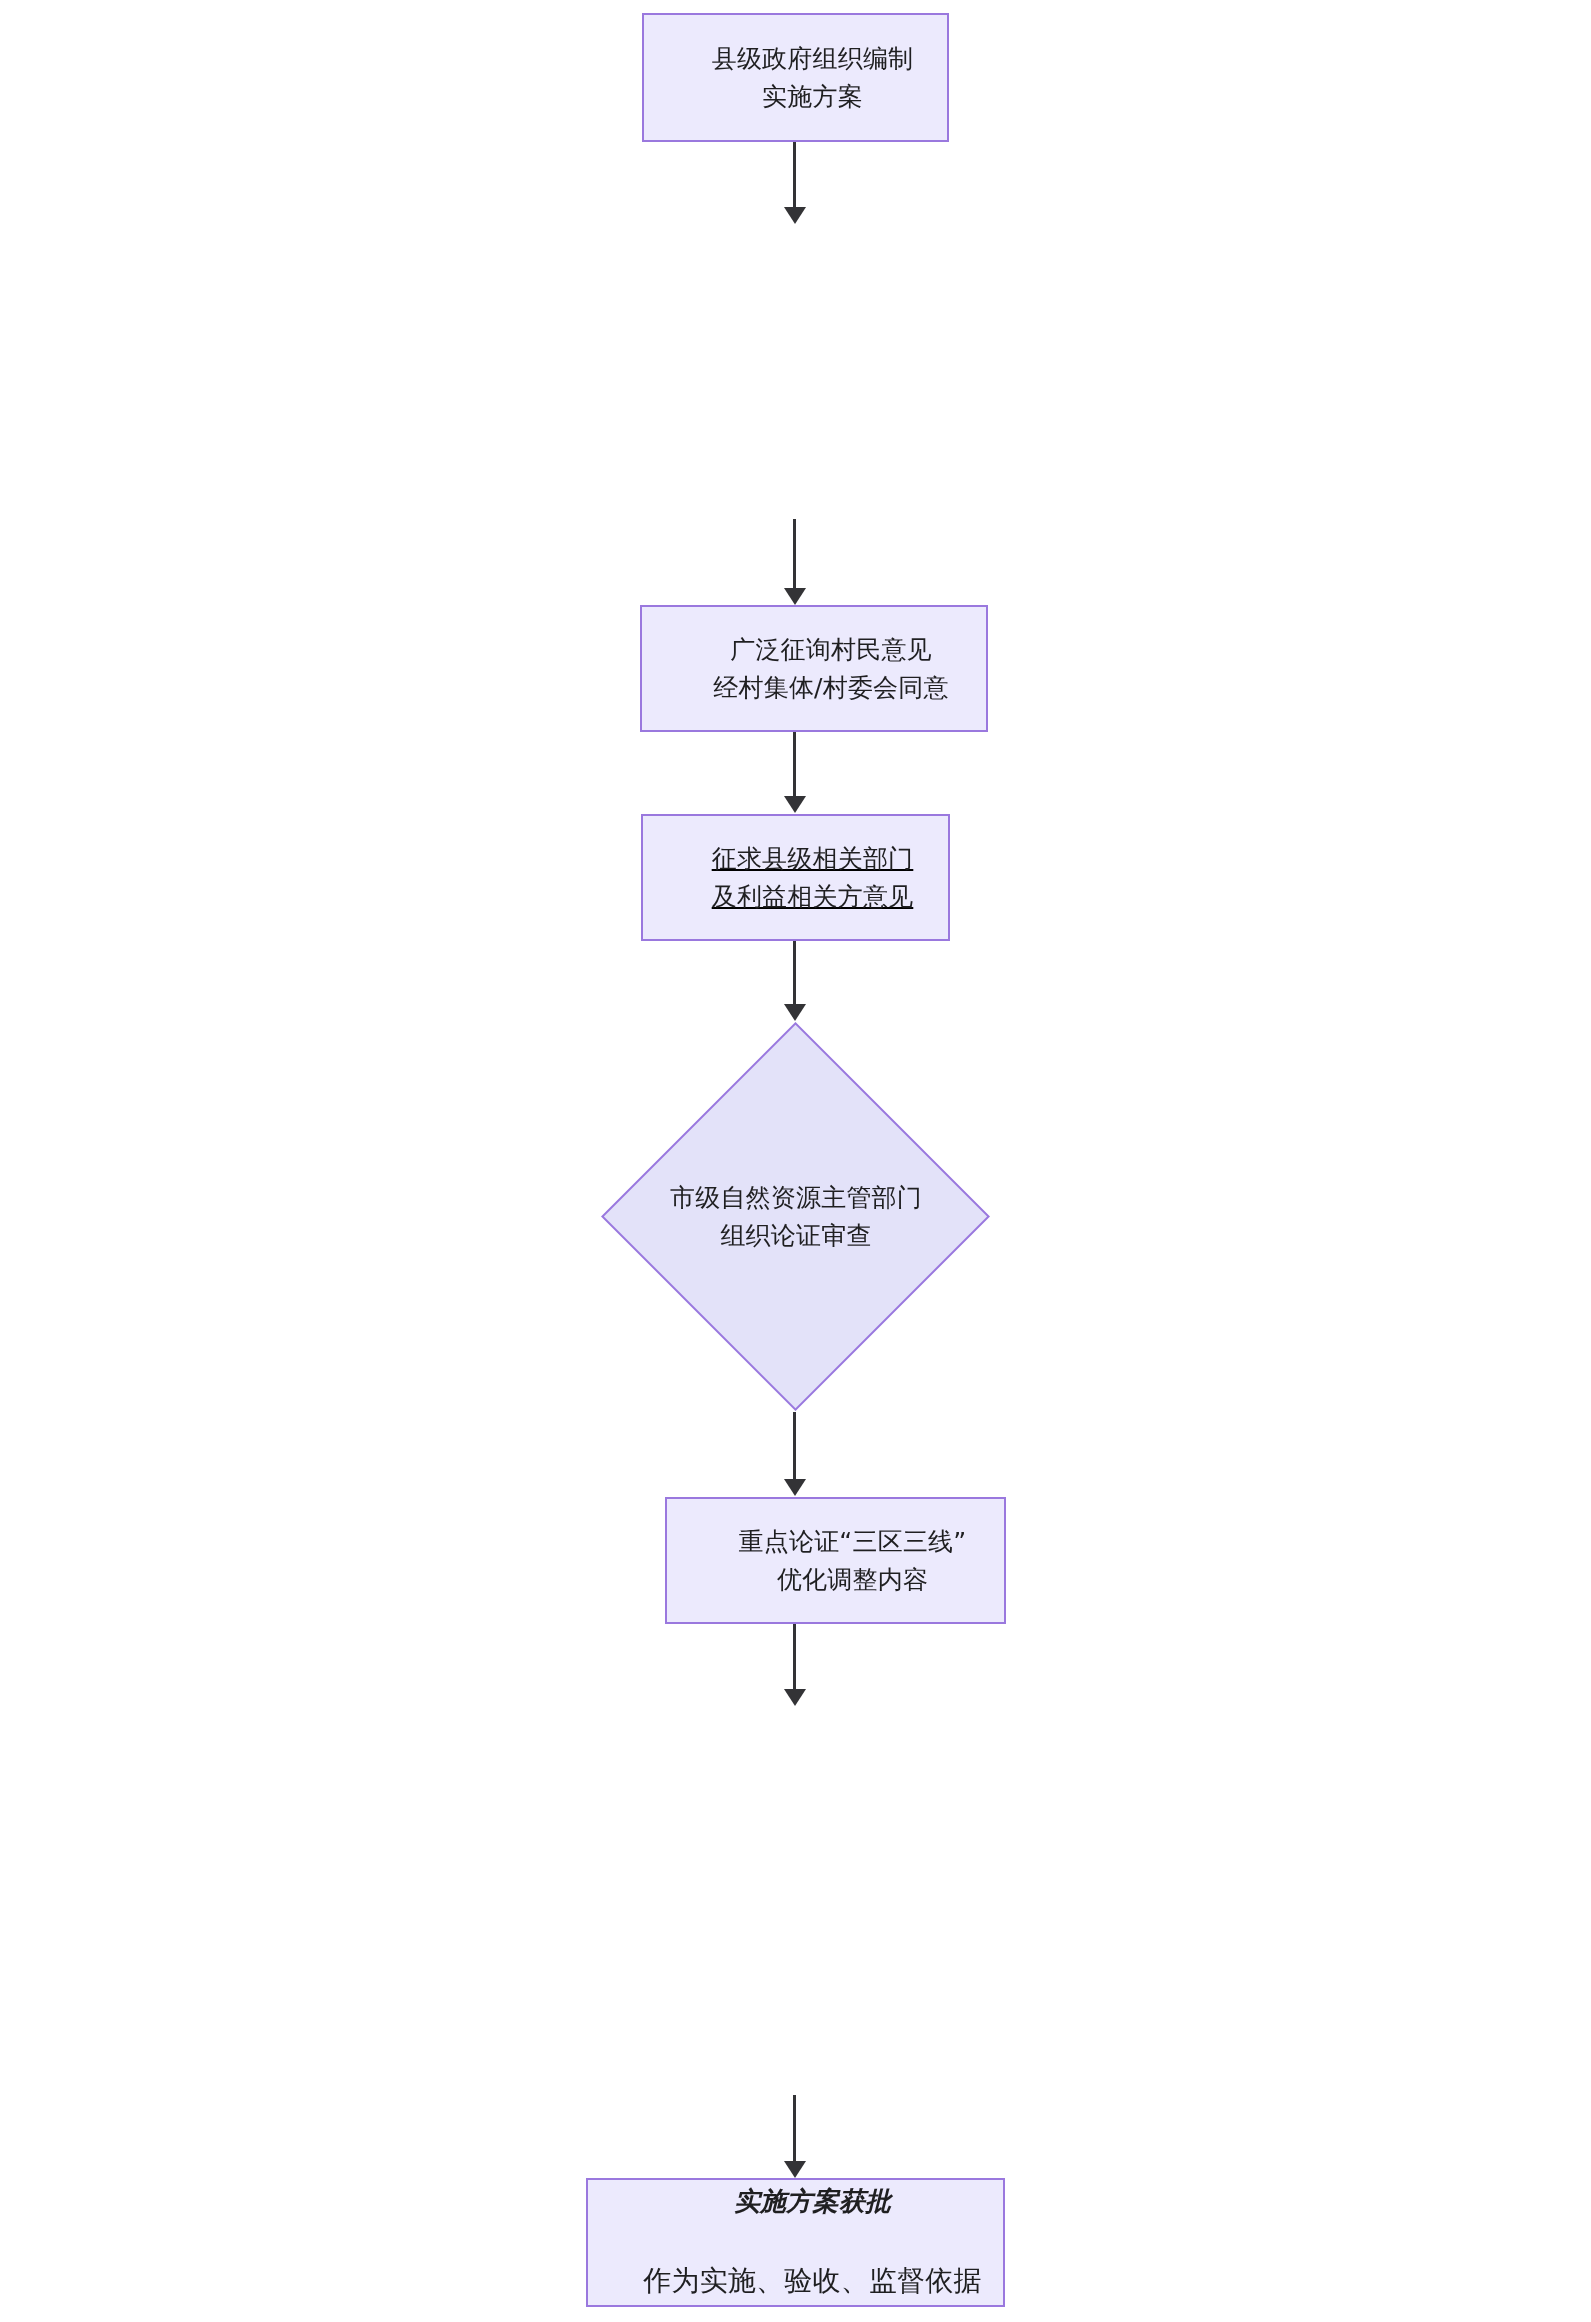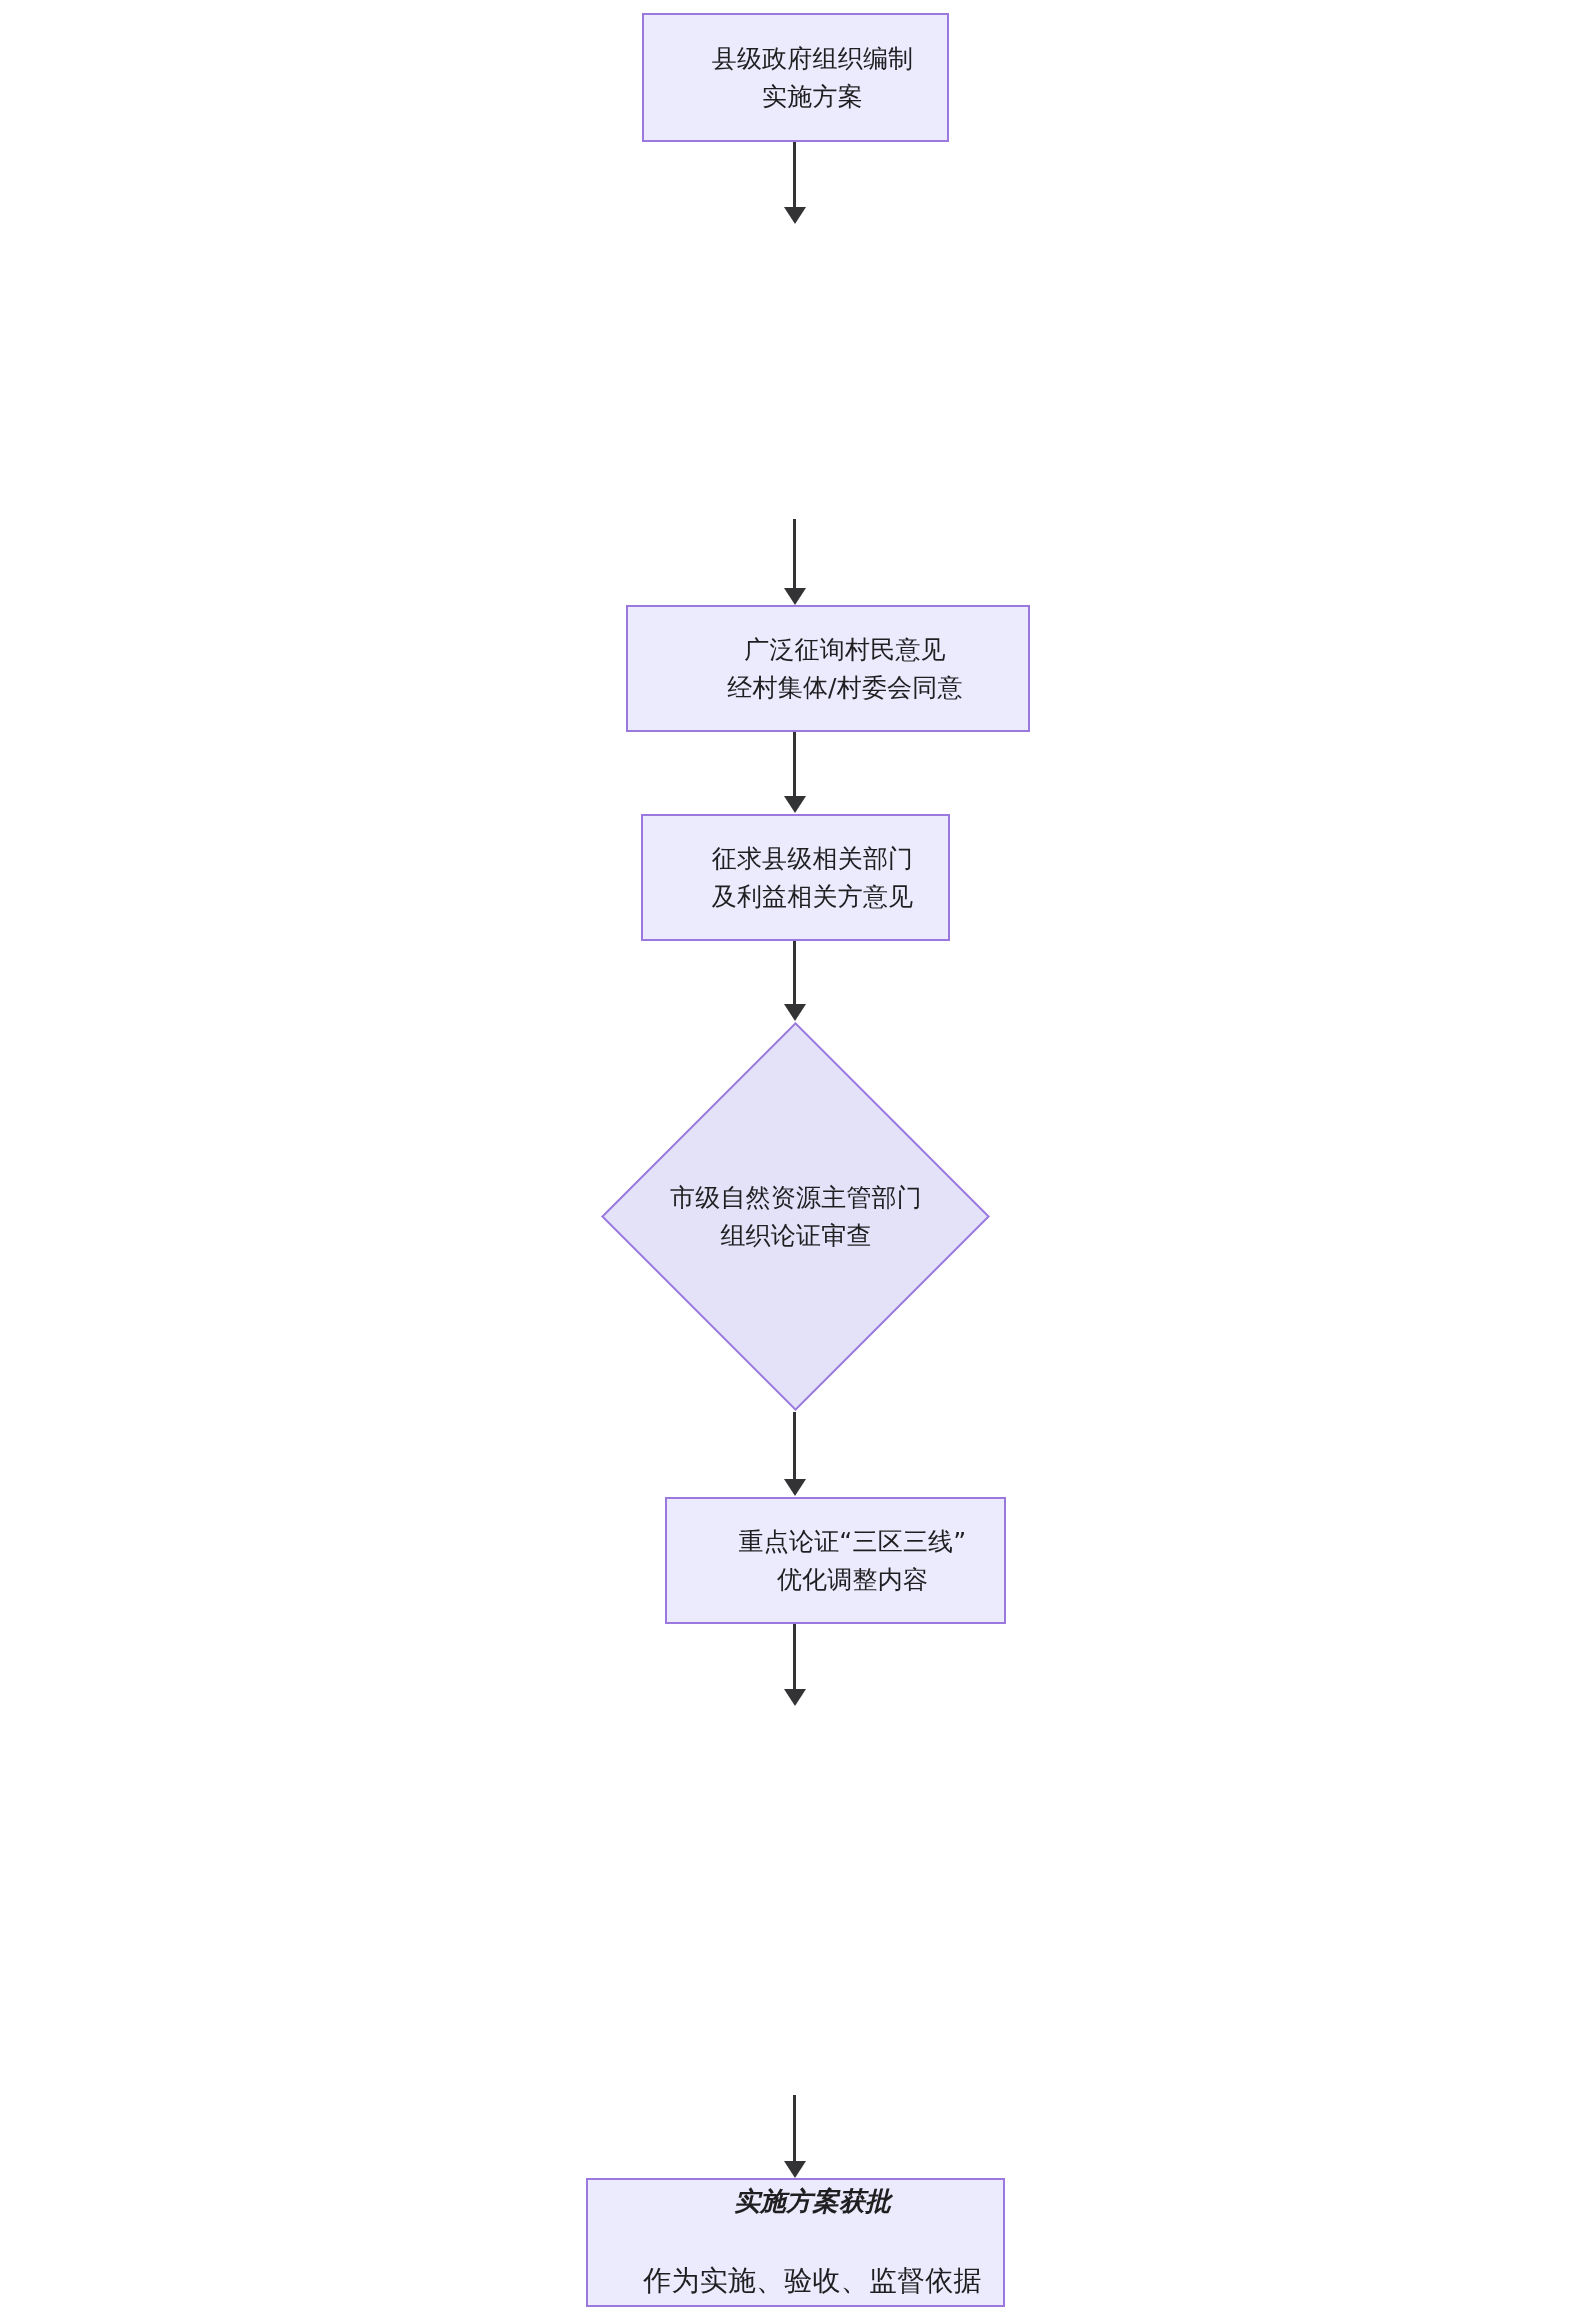--- a/index.html
+++ b/index.html
@@ -97,29 +97,29 @@
 实施方案</div>
   </div>
 
   <div class="edge" style="left:793px; top:142px; height:69px;"></div>
   <div class="arrowhead" style="left:784px; top:207px;"></div>
 
 
   <div class="edge" style="left:793px; top:519px; height:73px;"></div>
   <div class="arrowhead" style="left:784px; top:588px;"></div>
 
-  <div class="node rect" style="left:626px; top:605px; width:404px; height:127px;">
+  <div class="node rect" style="left:640px; top:605px; width:348px; height:127px;">
     <div class="label">广泛征询村民意见
 经村集体/村委会同意</div>
   </div>
 
   <div class="edge" style="left:793px; top:732px; height:67px;"></div>
   <div class="arrowhead" style="left:784px; top:796px;"></div>
 
-  <div class="node rect" style="left:641px; top:814px; width:309px; height:127px;">
+  <div class="node rect" style="left:641px; top:814px; width:309px; height:127px;text-decoration:underline;">
     <div class="label">征求县级相关部门
 及利益相关方意见</div>
   </div>
 
   <div class="edge" style="left:793px; top:941px; height:67px;"></div>
   <div class="arrowhead" style="left:784px; top:1004px;"></div>
 
   <div class="node diamond" style="left:601px; top:1022px; width:390px; height:390px;">
     <div class="shape" style="width:275px; height:275px; margin-left:-138px; margin-top:-138px; transform:rotate(45deg);"></div>
     <div class="label">市级自然资源主管部门

